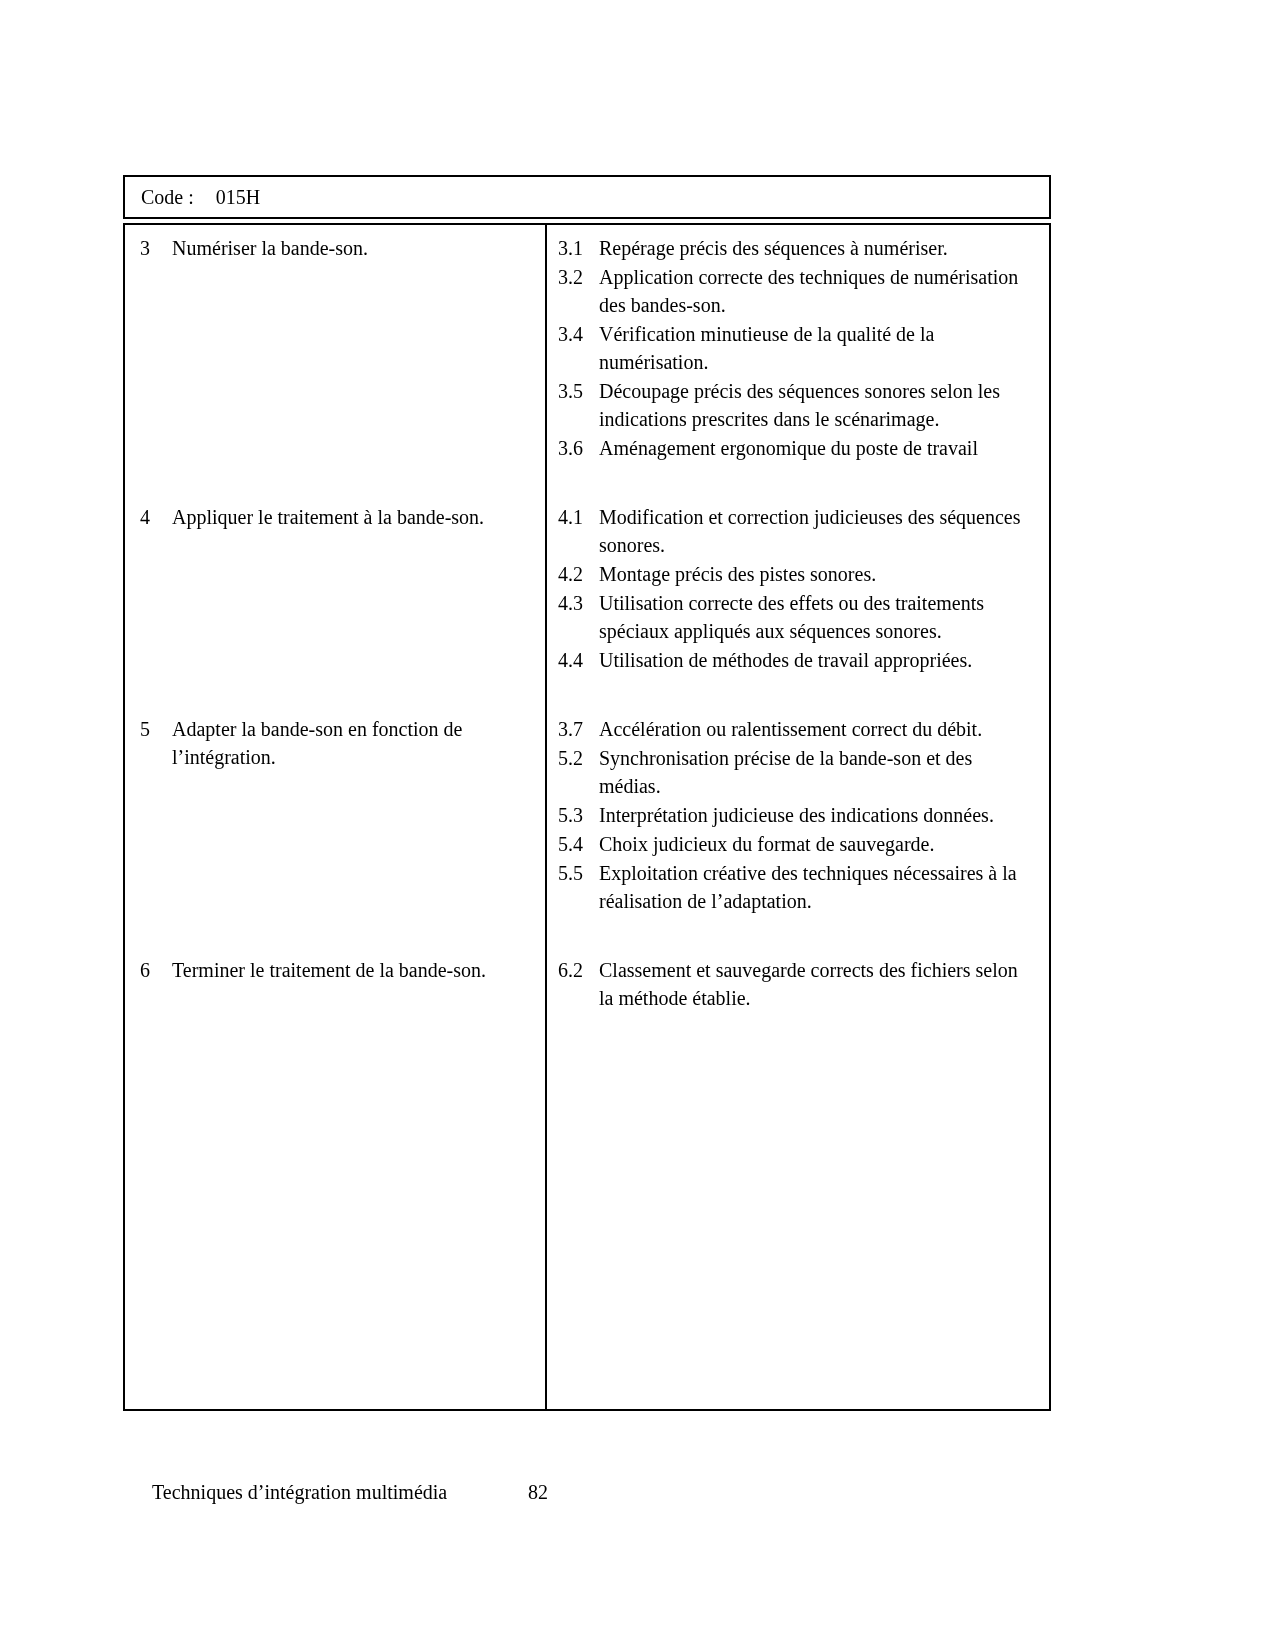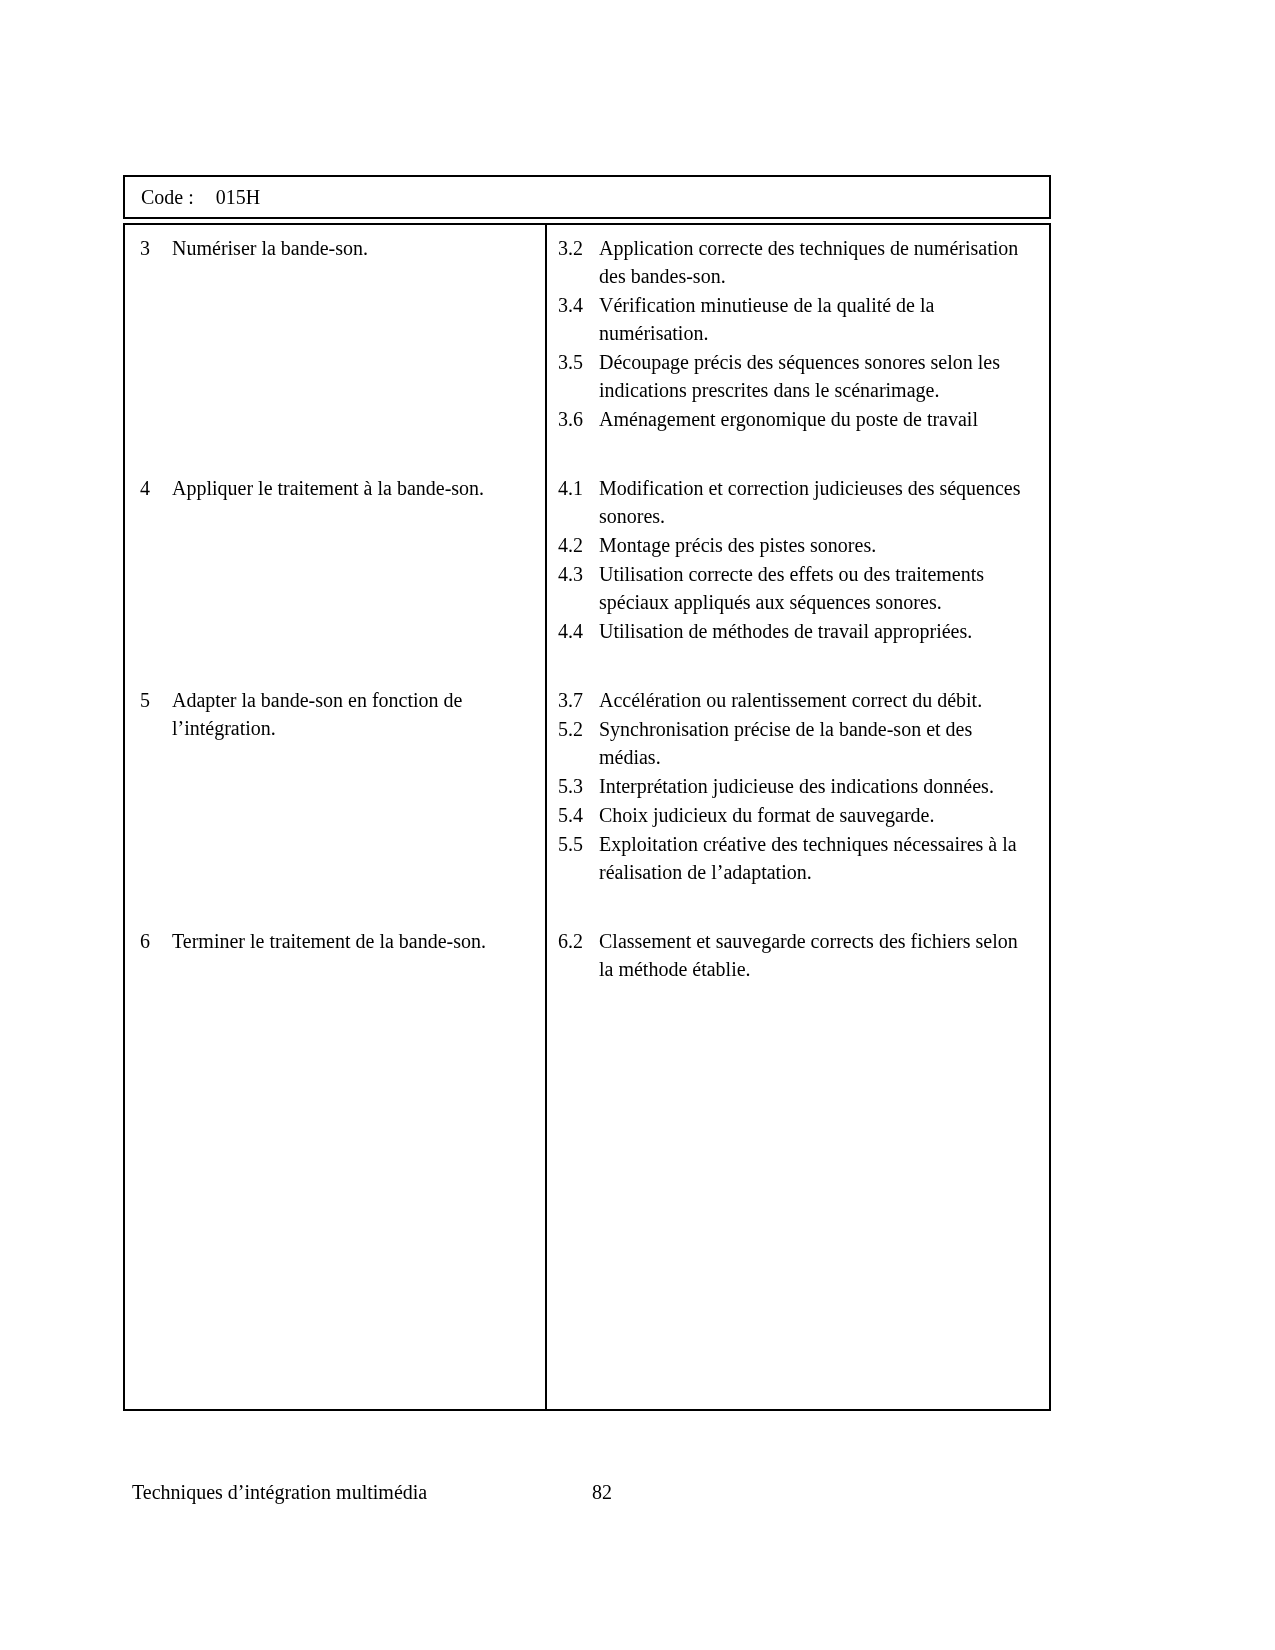--- a/index.html
+++ b/index.html
@@ -85,26 +85,26 @@
   .footer {
     position: absolute;
     top: 1479px;
     left: 0;
     width: 1275px;
     font-size: 20px;
     line-height: 26px;
   }
   .footer .footer-title {
     position: absolute;
-    left: 132px;
+    left: 152px;
     top: 0;
   }
   .footer .footer-page {
     position: absolute;
-    left: 592px;
+    left: 528px;
     top: 0;
   }
 </style>
 </head>
 <body>
 
 <div class="page">
 
   <div class="doc">
 
@@ -116,20 +116,24 @@
       <div class="v-divider"></div>
       <div class="rows">
           <div class="row">
             <div class="cell-left">
               <div class="obj">
                 <span class="num">3</span>
                 <span class="text">Numériser la bande-son.</span>
               </div>
             </div>
             <div class="cell-right">
+              <div class="crit">
+                <span class="cnum">3.1</span>
+                <span class="ctext">Repérage précis des séquences à numériser.</span>
+              </div>
               <div class="crit">
                 <span class="cnum">3.2</span>
                 <span class="ctext">Application correcte des techniques de numérisation des bandes-son.</span>
               </div>
               <div class="crit">
                 <span class="cnum">3.4</span>
                 <span class="ctext">Vérification minutieuse de la qualité de la numérisation.</span>
               </div>
               <div class="crit">
                 <span class="cnum">3.5</span>

